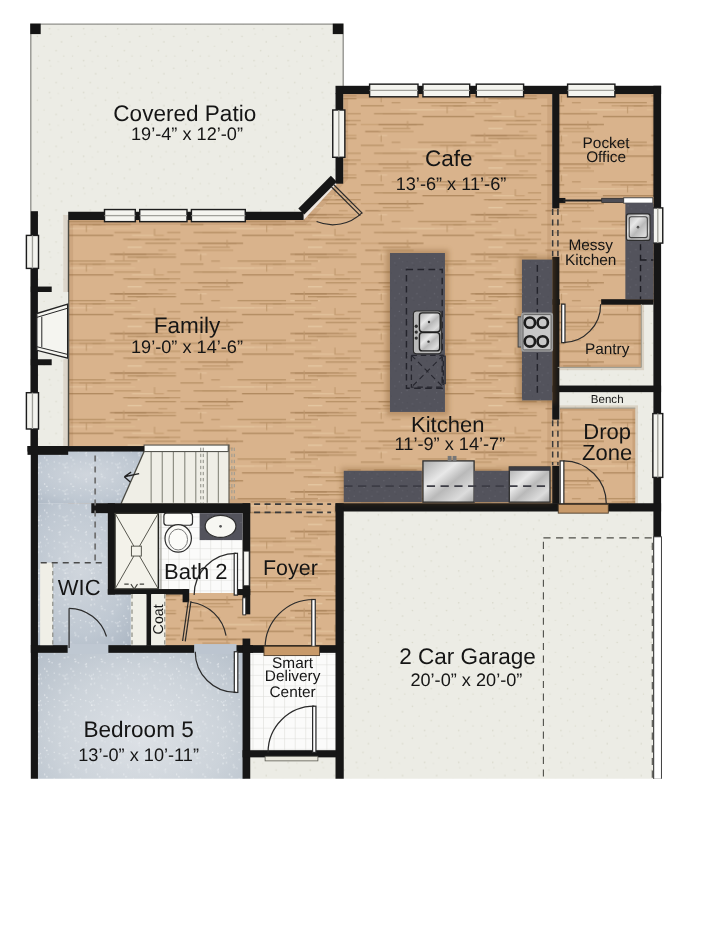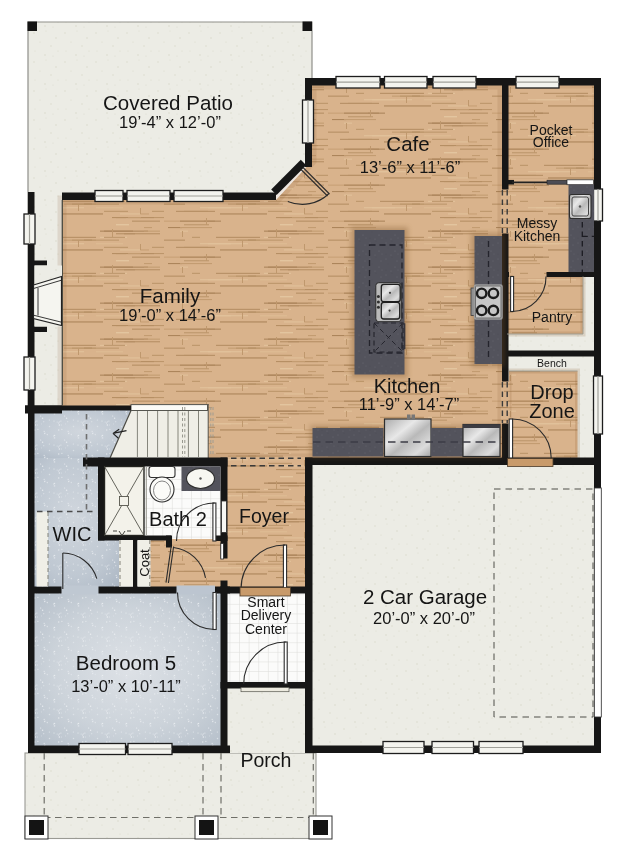--- a/index.html
+++ b/index.html
@@ -1,16 +1,16 @@
 <!DOCTYPE html>
 <html><head>
 <meta charset="utf-8">
 <style>
 html,body{margin:0;padding:0;background:#ffffff;}
-#plan{width:641px;height:853px;position:relative;font-family:"Liberation Sans",sans-serif;}
+#plan{width:641px;height:708px;position:relative;font-family:"Liberation Sans",sans-serif;}
 svg{display:block;}
 text{font-family:"Liberation Sans",sans-serif;fill:#151515;}
 </style>
 </head>
 <body>
 <div id="plan">
 <svg width="641" height="853" viewBox="0 0 641 853" xmlns="http://www.w3.org/2000/svg">
 <defs>
 <pattern id="wd" width="164" height="36" patternUnits="userSpaceOnUse">
  <rect width="164" height="36" fill="#d9b38c"></rect>

